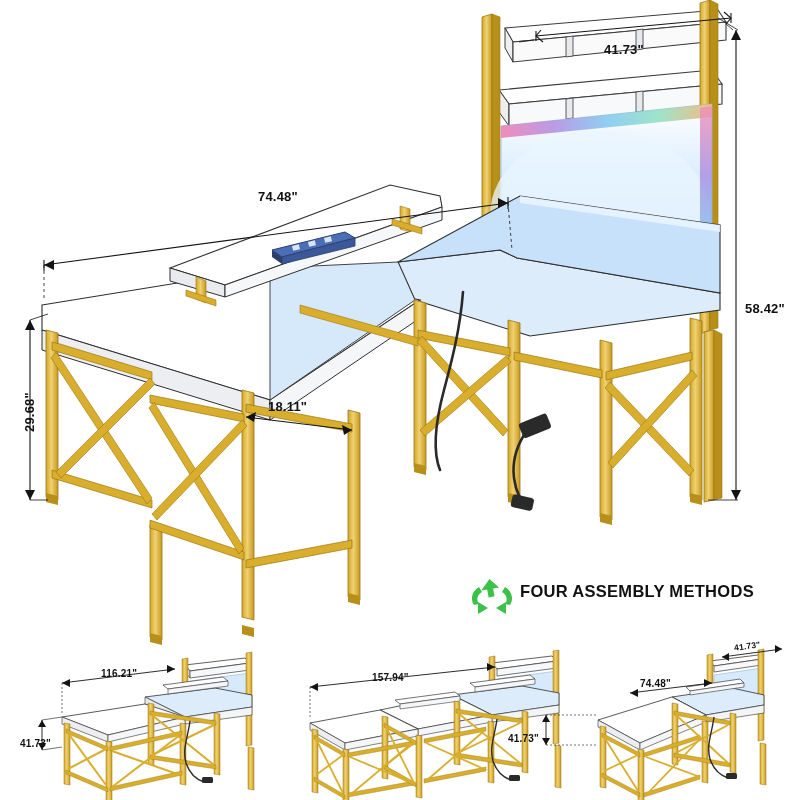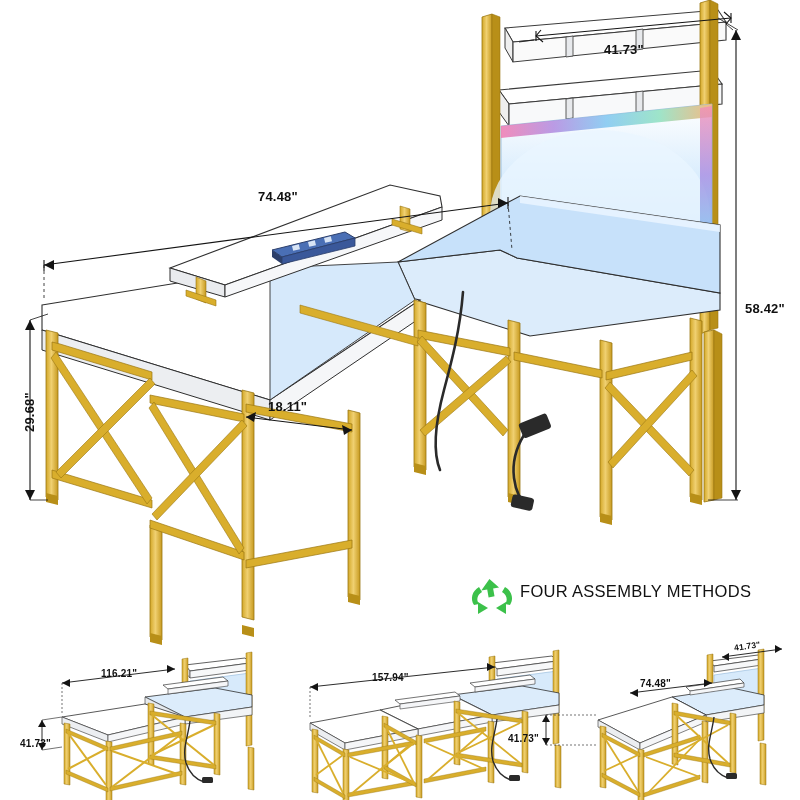--- a/index.html
+++ b/index.html
@@ -11,21 +11,21 @@
   .stage{position:absolute;left:0;top:0;width:800px;height:800px;}
   svg{position:absolute;left:0;top:0;}
   .dim-label{
     position:absolute;font-size:13px;font-weight:700;color:#111;
     letter-spacing:.2px;white-space:nowrap;
   }
   .dim-label.small{font-size:10px;}
   .dim-label.tiny{font-size:8.5px;}
   .vert{transform:rotate(-90deg);transform-origin:left top;}
   .assembly-title{
-    position:absolute;font-size:16.5px;font-weight:400;color:#111;
+    position:absolute;font-size:16.5px;font-weight:700;color:#111;
     letter-spacing:.3px;white-space:nowrap;
   }
   .recycle{position:absolute;}
 </style>
 </head>
 <body>
 
 <div class="stage">
 
   <svg width="800" height="800">

